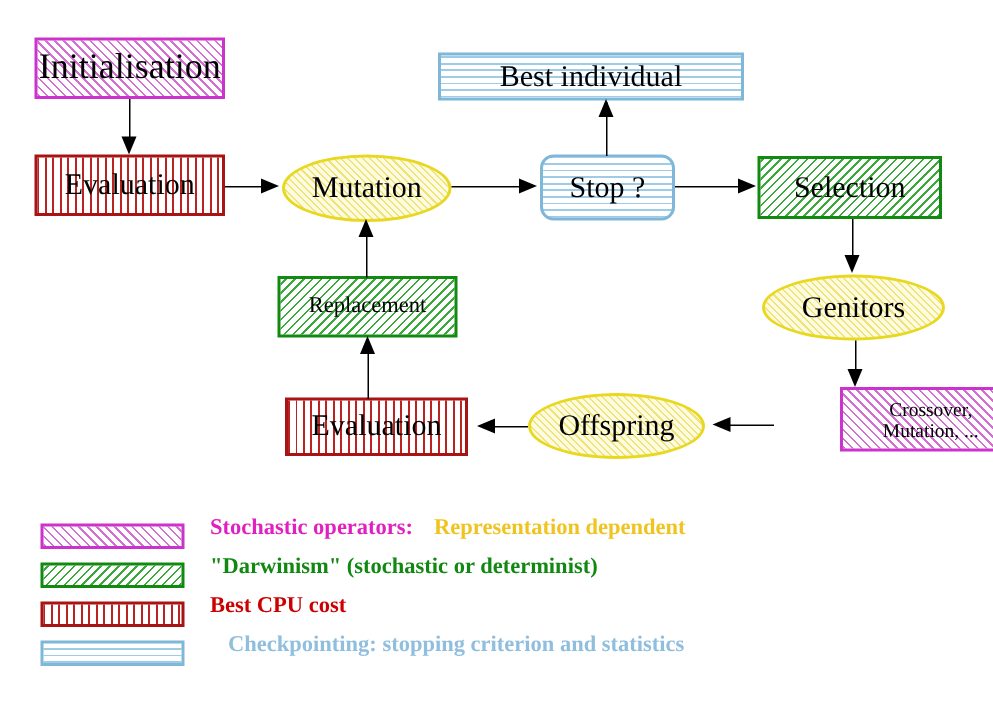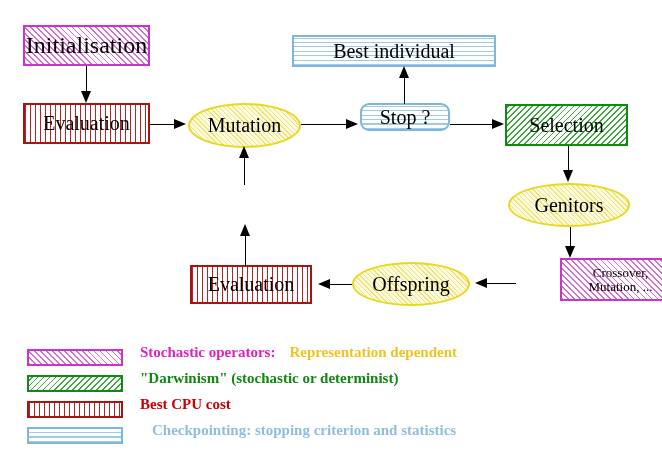--- a/index.html
+++ b/index.html
@@ -153,21 +153,21 @@
   </div>
 
   <div class="node rect fill-red" style="left:23px; top:103px; width:127px; height:41px; font-size:20px;">
     <span class="lbl">Evaluation</span>
   </div>
 
   <div class="node ellipse fill-yellow" style="left:188px; top:103px; width:113px; height:45px; font-size:20px;">
     <span class="lbl">Mutation</span>
   </div>
 
-  <div class="node rect rounded fill-blue" style="left:360px; top:103px; width:90px; height:28px; font-size:20px;">
+  <div class="node rect rounded fill-blue" style="left:360px; top:103px; width:90px; height:44px; font-size:20px;">
     <span class="lbl">Stop ?</span>
   </div>
 
   <div class="node rect fill-blue" style="left:292px; top:35px; width:204px; height:32px; font-size:20px;justify-content:center;">
     <span class="lbl">Best individual</span>
   </div>
 
   <div class="node rect fill-green" style="left:505px; top:104px; width:123px; height:42px; font-size:20px;">
     <span class="lbl">Selection</span>
   </div>
@@ -182,20 +182,23 @@
   </div>
 
   <div class="node ellipse fill-yellow" style="left:352px; top:262px; width:118px; height:44px; font-size:20px;">
     <span class="lbl">Offspring</span>
   </div>
 
   <div class="node rect fill-red" style="left:190px; top:265px; width:122px; height:39px; font-size:20px;">
     <span class="lbl">Evaluation</span>
   </div>
 
+  <div class="node rect fill-green" style="left:185px; top:184px; width:120px; height:41px; font-size:15px;">
+    <span class="lbl">Replacement</span>
+  </div>
 
 
   <div class="arrow-line" style="left:86px; top:66px; width:1px; height:27px;"></div>
   <div class="arrow-head ah-down" style="left:81px; top:91px;"></div>
 
   <div class="arrow-line" style="left:150px; top:124px; width:28px; height:1px;"></div>
   <div class="arrow-head ah-right" style="left:174px; top:119px;"></div>
 
   <div class="arrow-line" style="left:301px; top:124px; width:48px; height:1px;"></div>
   <div class="arrow-head ah-right" style="left:346px; top:119px;"></div>

